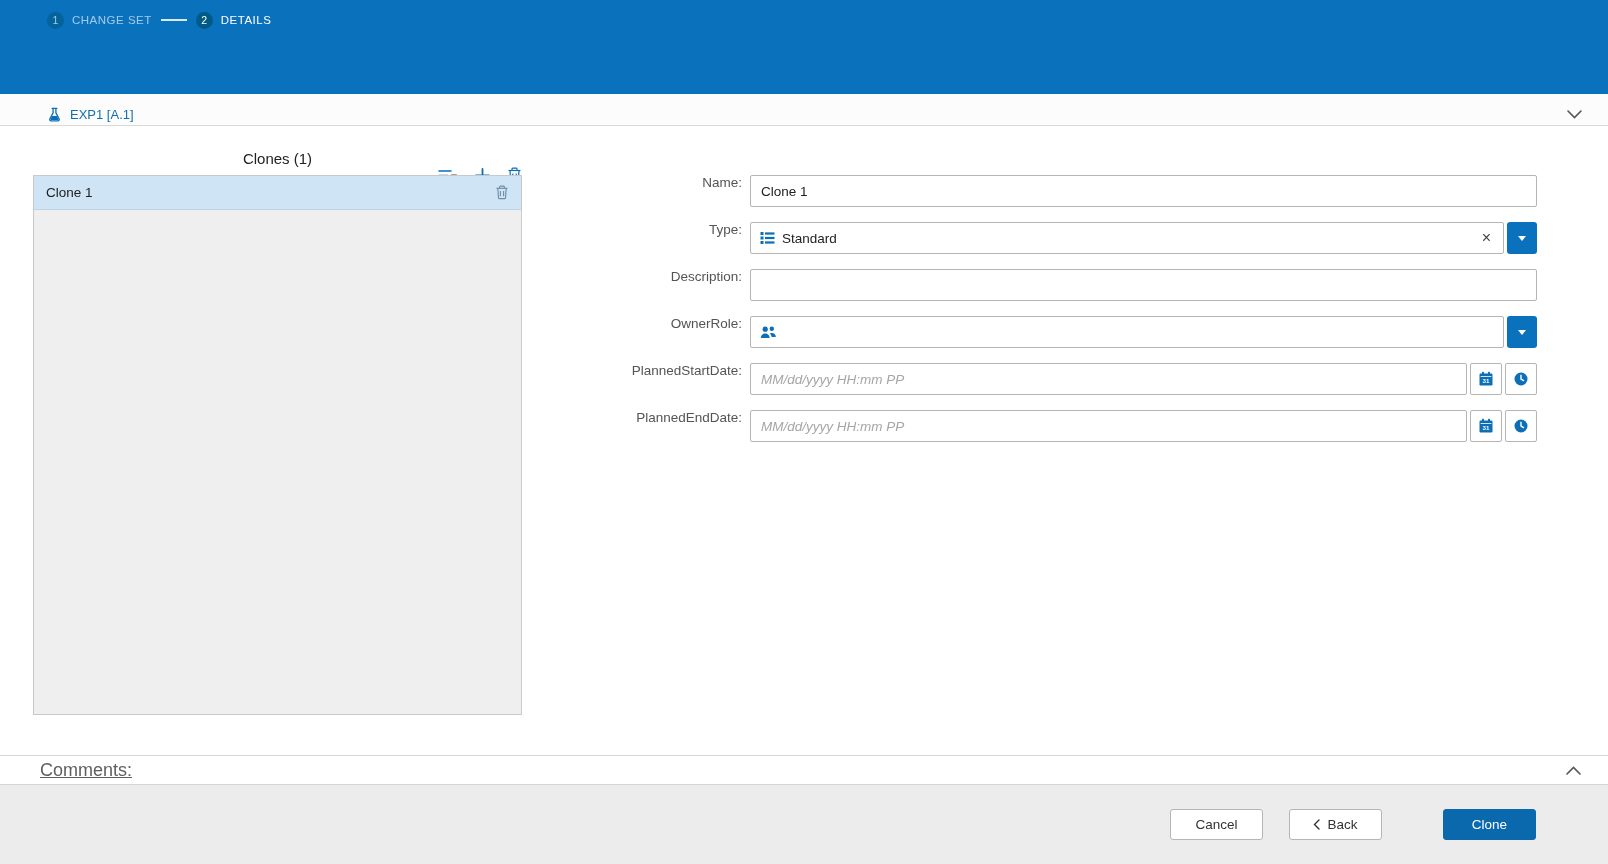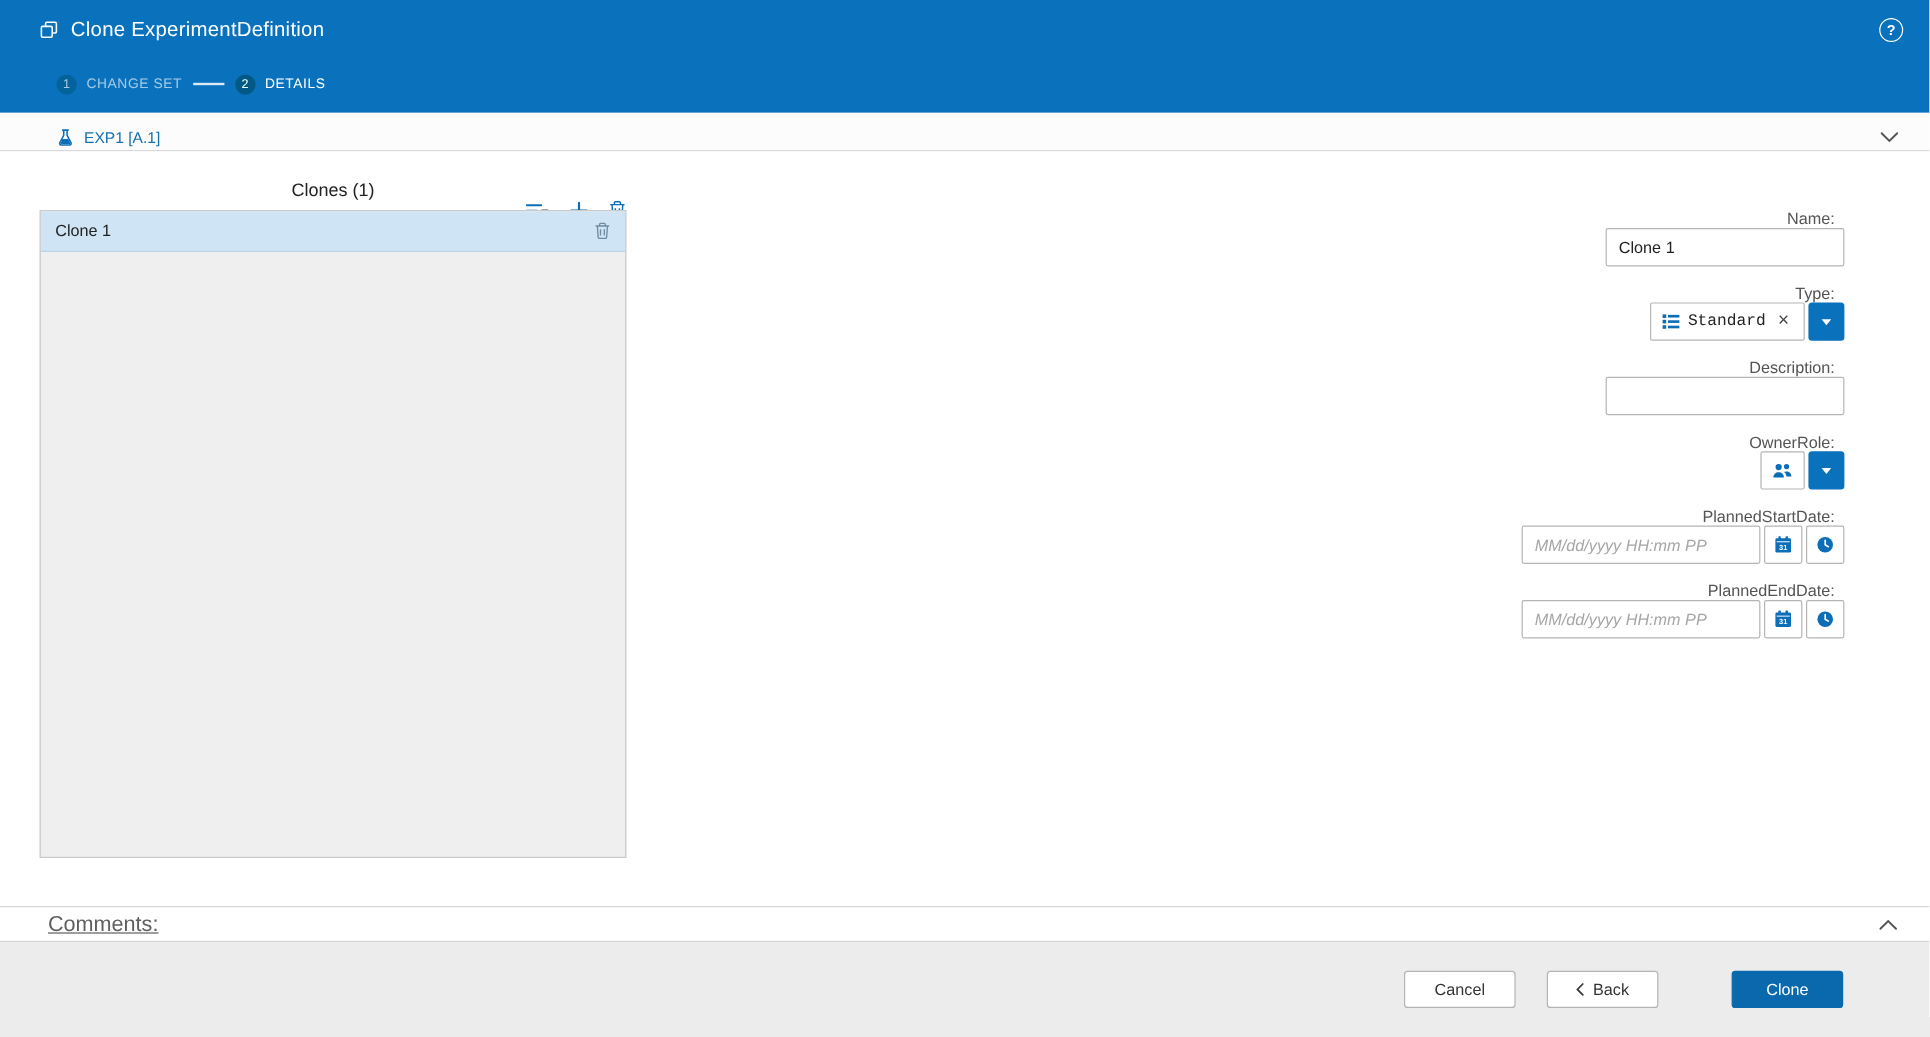--- a/index.html
+++ b/index.html
@@ -50,31 +50,31 @@
   .tool.trash { color: #0d6eb8; }
   .clones-list { border: 1px solid #c9c9c9; background: #efefef; height: 540px; overflow: auto; }
   .clone-row {
     height: 34px; background: #cfe4f4; border-bottom: 1px solid #bed4e5;
     display: flex; align-items: center; padding: 0 12px; font-size: 13.5px; color: #222; cursor: pointer;
   }
   .row-trash { margin-left: auto; color: #6f8ca3; display: flex; align-items: center; cursor: pointer; }
 
   
   .form-panel { flex: 1; padding-top: 25px; }
-  .form-row { display: flex; align-items: flex-end; margin-bottom: 15px; flex-direction: column; }
+  .form-row { display: flex; align-items: flex-start; margin-bottom: 15px; }
   .form-label { width: 220px; flex: none; text-align: right; margin-right: 8px; font-size: 13.5px; color: #545454; }
   .form-control { flex: 1; display: flex; align-items: stretch; gap: 3px; }
   .text-input {
     flex: 1; height: 32px; border: 1px solid #b5b5b5; border-radius: 2px;
     padding: 0 10px; font-size: 13.5px; color: #222; background: #fff; font-family: inherit;
   }
   .text-input::placeholder { color: #a6a6a6; font-style: italic; }
   .combo {
     flex: 1; height: 32px; border: 1px solid #b5b5b5; border-radius: 2px; background: #fff;
-    display: flex; align-items: center; gap: 7px; padding: 0 9px; cursor: pointer; font-family: Liberation Mono, monospace;
+    display: flex; align-items: center; gap: 7px; padding: 0 9px; cursor: pointer;
   }
   .combo-text { font-size: 13.5px; color: #222; }
   .combo-clear { margin-left: auto; color: #444; font-size: 16px; line-height: 1; padding: 0 3px; cursor: pointer; }
   .dd-btn {
     width: 30px; height: 32px; flex: none; background: #0a72bd; border: none; border-radius: 3px;
     display: flex; align-items: center; justify-content: center; cursor: pointer;
   }
   .dd-arrow { width: 0; height: 0; border-left: 4.5px solid transparent; border-right: 4.5px solid transparent; border-top: 5.5px solid #fff; }
   .icon-btn {
     width: 32px; height: 32px; flex: none; background: #fff; border: 1px solid #b5b5b5; border-radius: 2px;
@@ -99,32 +99,20 @@
   .btn-primary { background: #0a69ad; border: 1px solid #0a69ad; color: #fff; margin-left: 35px; }
 
   .ic { display: flex; align-items: center; }
 </style>
 </head>
 <body>
 
 <div class="app">
 
   <header class="topbar">
-    <div class="title-row">
-      <span class="ic">
-        <svg width="16" height="16" viewBox="0 0 16 16">
-            <rect x="5" y="1.5" width="9" height="9" rx="1" fill="none" stroke="#fff" stroke-width="1.3"></rect>
-            <rect x="1.5" y="5" width="9" height="9" rx="1" fill="#0a72bd" stroke="#fff" stroke-width="1.3"></rect>
-          </svg>
-      </span>
-      <h1 class="title">Clone ExperimentDefinition</h1>
-      <div class="help-btn">
-        <span>?</span>
-      </div>
-    </div>
     <div class="steps-row">
       <div class="step step-inactive">
         <span class="step-circle">1</span>
         <span class="step-label">CHANGE SET</span>
       </div>
       <span class="connector"></span>
       <div class="step step-active">
         <span class="step-circle">2</span>
         <span class="step-label">DETAILS</span>
       </div>

